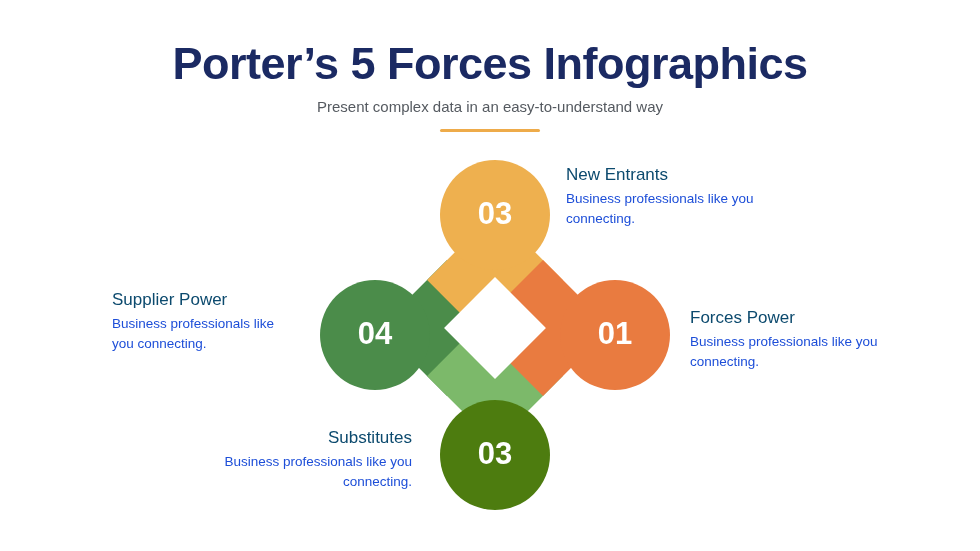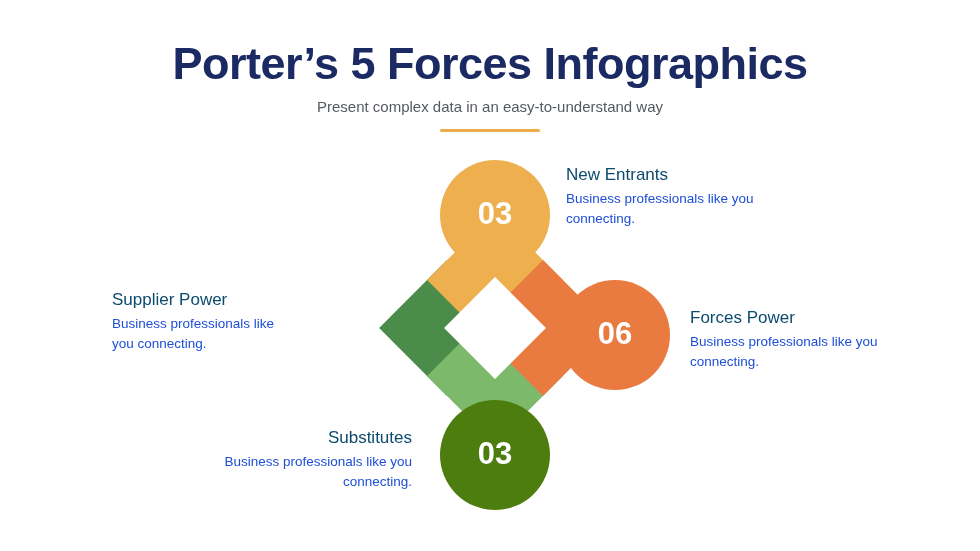--- a/index.html
+++ b/index.html
@@ -157,25 +157,28 @@
 
     <div class="petal petal-left"></div>
     <div class="petal petal-top"></div>
     <div class="petal petal-bottom"></div>
     <div class="petal petal-right"></div>
 
     <div class="circ circ-top">
       <span>03</span>
     </div>
     <div class="circ circ-right">
-      <span>06</span>
+      <span>01</span>
     </div>
     <div class="circ circ-bottom">
       <span>03</span>
     </div>
+    <div class="circ circ-left">
+      <span>04</span>
+    </div>
 
     <div class="center-diamond"></div>
   </div>
 
   <div class="label label-new-entrants">
     <h3>New Entrants</h3>
     <p>Business professionals like you connecting.</p>
   </div>
 
   <div class="label label-buyer-power">

